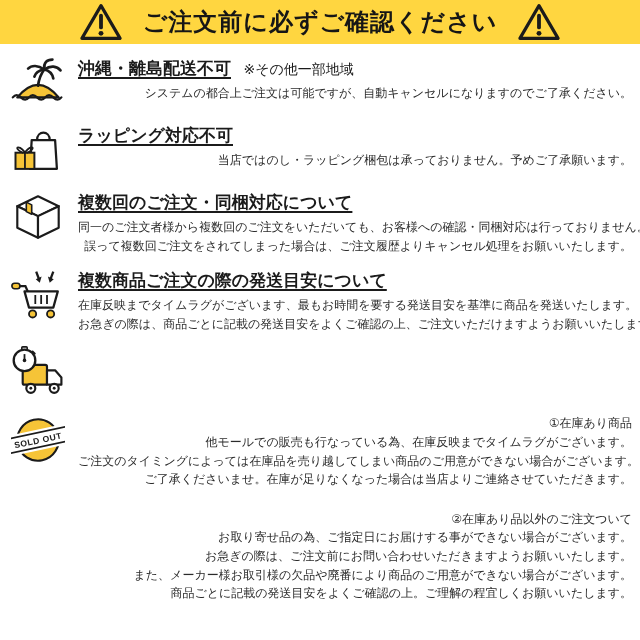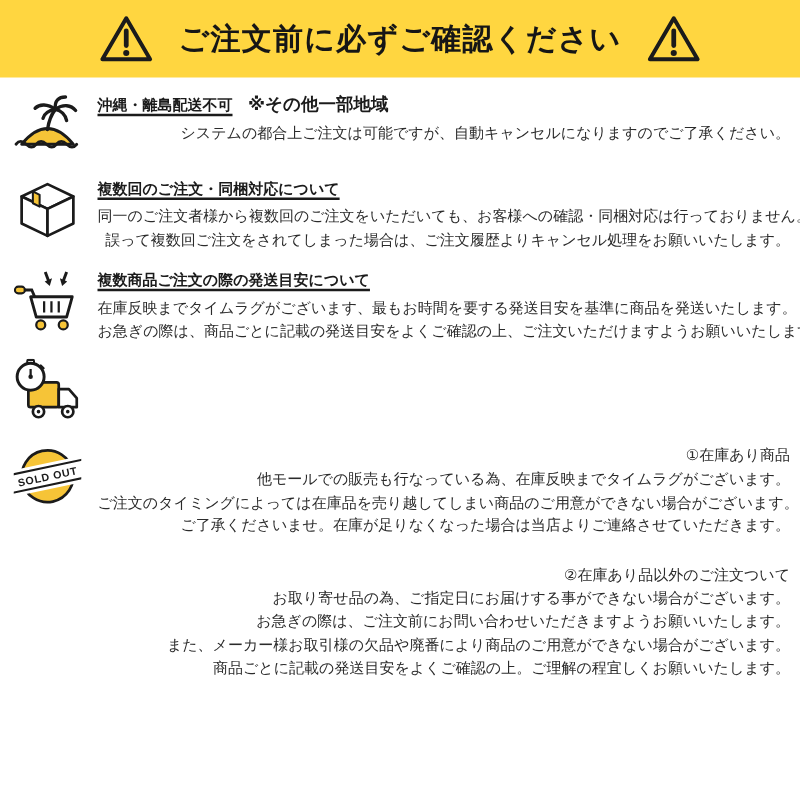--- a/index.html
+++ b/index.html
@@ -4,40 +4,40 @@
 <style>
   * { margin: 0; padding: 0; box-sizing: border-box; }
   html, body { background: #ffffff; }
   body { font-family: "Liberation Sans", "DejaVu Sans", sans-serif; }
   .page {
     width: 640px; height: 640px; overflow: hidden; background: #ffffff;
     position: relative;
   }
   
   .banner {
-    height: 62px; background: #FFD640;
+    height: 44px; background: #FFD640;
     display: flex; align-items: center; justify-content: center; gap: 20px;
   }
   .banner-title {
     font-size: 24px; font-weight: 800; color: #161616; letter-spacing: 1px;
     white-space: nowrap;
   }
   .warn-svg { width: 44px; height: 40px; display: block; }
   
   .main { padding: 12px 8px 0 10px; }
   .section { display: flex; gap: 12px; margin-bottom: 13px; }
   .icon-box { width: 56px; height: 54px; flex-shrink: 0; display: flex; align-items: flex-start; justify-content: center; }
   .icon-box svg { width: 54px; height: 54px; display: block; }
   .sec-body { flex: 1; min-width: 0; padding-top: 1px; }
   .title-row { margin-bottom: 4px; white-space: nowrap; }
   .sec-title {
-    font-size: 12px; font-weight: 800; color: #1b1b1b;
+    font-size: 17px; font-weight: 800; color: #1b1b1b;
     text-decoration: underline; text-decoration-thickness: 2px; text-underline-offset: 3px;
   }
-  .sec-suffix { font-size: 14px; font-weight: 700; color: #1b1b1b; margin-left: 8px; }
+  .sec-suffix { font-size: 14px; font-weight: 400; color: #1b1b1b; margin-left: 8px; }
   .line {
     font-size: 12px; line-height: 1.55; color: #2b2b2b; white-space: nowrap; text-align: right;
   }
   .group { margin-bottom: 21px; }
   .group:last-child { margin-bottom: 0; margin-left: 16px; }
 </style>
 </head>
 <body>
 
 <div class="page">
@@ -73,20 +73,38 @@
       </div>
       <div class="sec-body">
         <div class="title-row">
           <span class="sec-title">沖縄・離島配送不可</span>
           <span class="sec-suffix">※その他一部地域</span>
         </div>
         <div class="line">システムの都合上ご注文は可能ですが、自動キャンセルになりますのでご了承ください。</div>
       </div>
     </div>
 
+    <div class="section">
+      <div class="icon-box">
+        <svg viewBox="0 0 60 60">
+          <path d="M23 19 H49 L51 51 H21 Z" fill="#ffffff" stroke="#1b1b1b" stroke-width="2.5" stroke-linejoin="round"></path>
+          <path d="M29 19 C29 8 43 8 43 19" fill="none" stroke="#1b1b1b" stroke-width="2.5"></path>
+          <rect x="5" y="33" width="21" height="18" fill="#F6C437" stroke="#1b1b1b" stroke-width="2.2"></rect>
+          <line x1="15.5" y1="33" x2="15.5" y2="51" stroke="#1b1b1b" stroke-width="2"></line>
+          <path d="M15 32 C8 23 2 28 13 33" fill="none" stroke="#1b1b1b" stroke-width="2" stroke-linecap="round"></path>
+          <path d="M16 32 C23 23 29 28 18 33" fill="none" stroke="#1b1b1b" stroke-width="2" stroke-linecap="round"></path>
+        </svg>
+      </div>
+      <div class="sec-body">
+        <div class="title-row">
+          <span class="sec-title">ラッピング対応不可</span>
+        </div>
+        <div class="line">当店ではのし・ラッピング梱包は承っておりません。予めご了承願います。</div>
+      </div>
+    </div>
 
     <div class="section">
       <div class="icon-box">
         <svg viewBox="0 0 60 60">
           <polygon points="30,7 53,18 30,29 7,18" fill="#ffffff" stroke="#1b1b1b" stroke-width="2.4" stroke-linejoin="round"></polygon>
           <polygon points="7,18 30,29 30,53 7,42" fill="#ffffff" stroke="#1b1b1b" stroke-width="2.4" stroke-linejoin="round"></polygon>
           <polygon points="53,18 30,29 30,53 53,42" fill="#ffffff" stroke="#1b1b1b" stroke-width="2.4" stroke-linejoin="round"></polygon>
           <polygon points="17,13.5 23,16.5 23,27 17,24" fill="#F6C437" stroke="#1b1b1b" stroke-width="1.8" stroke-linejoin="round"></polygon>
         </svg>
       </div>

